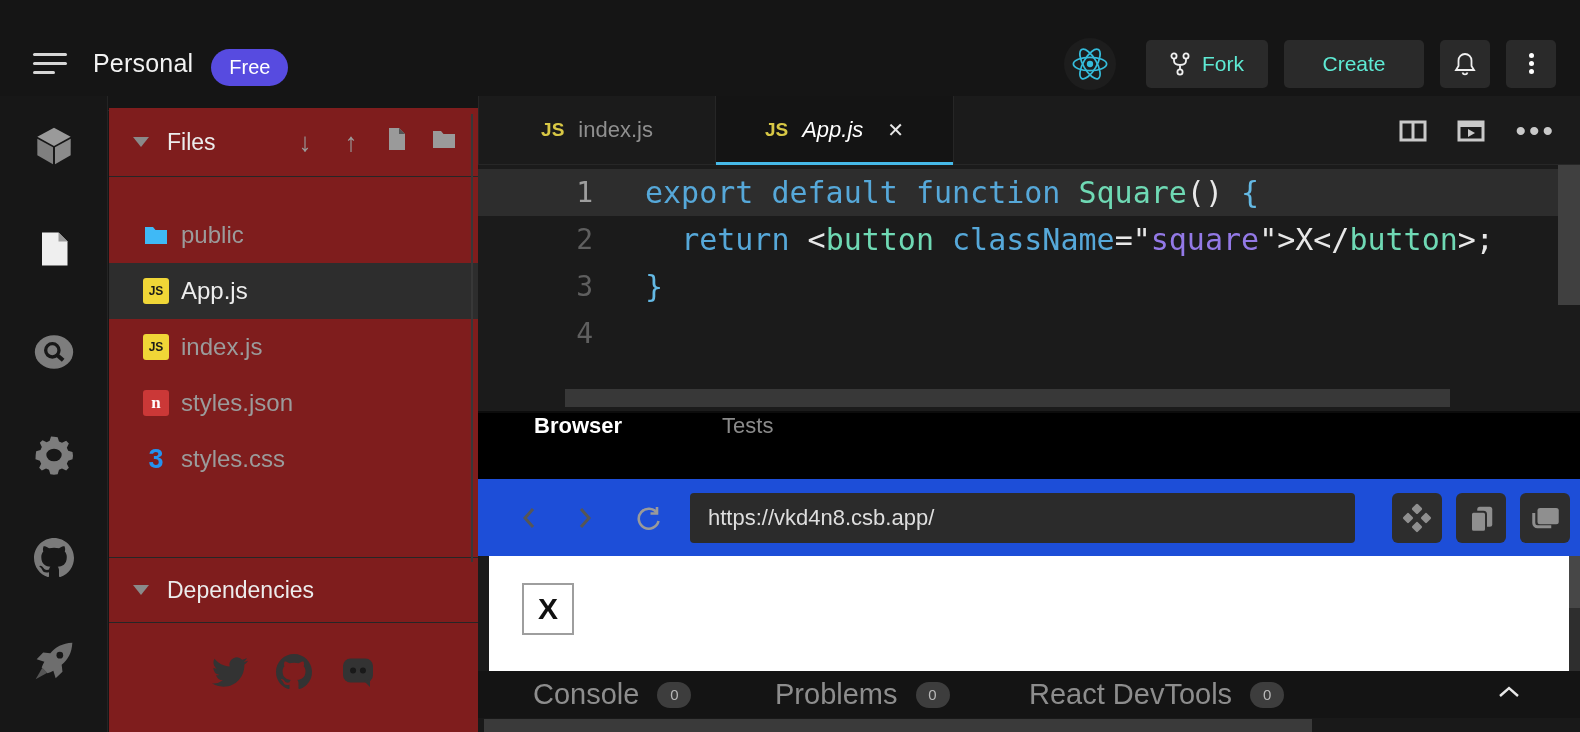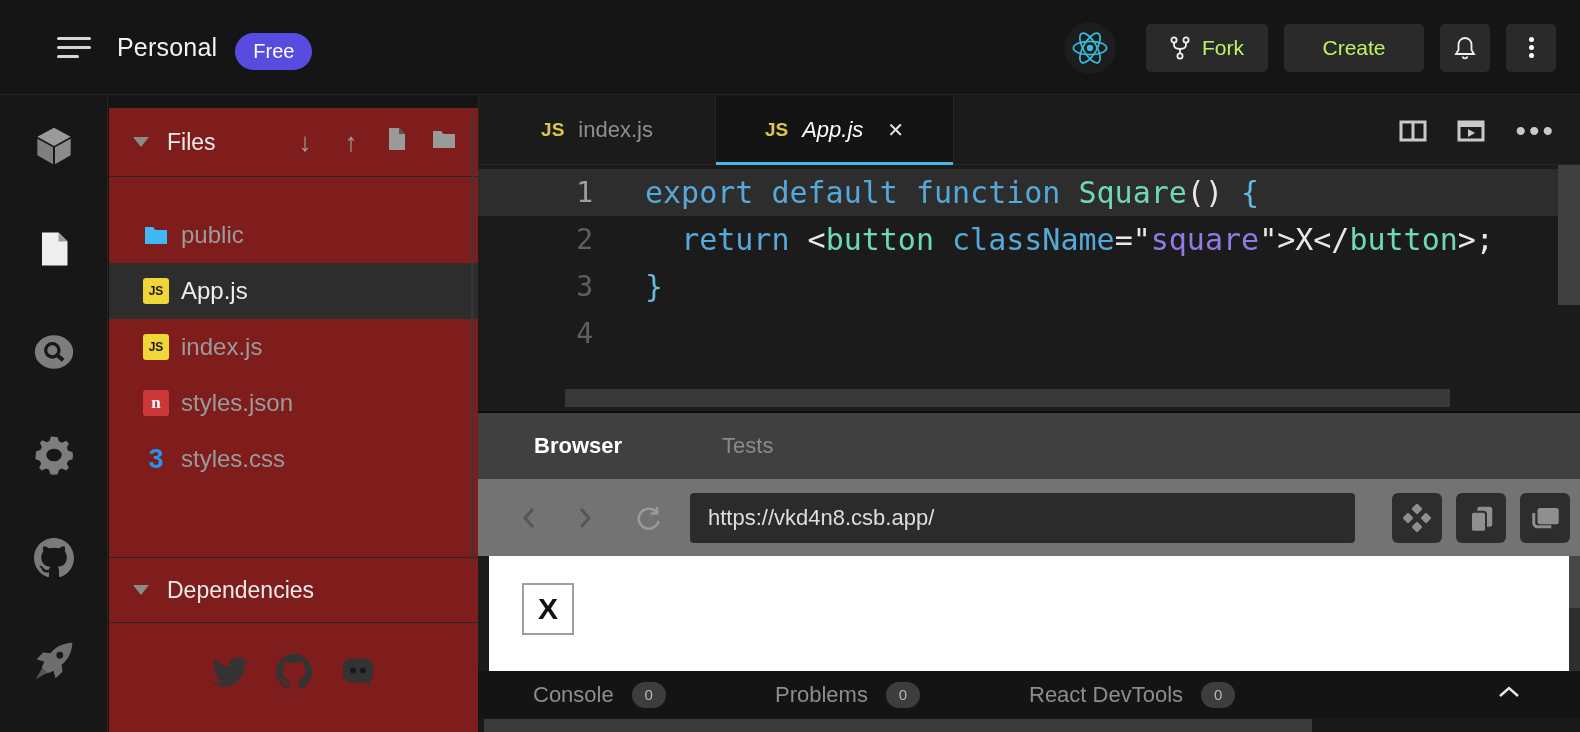--- a/index.html
+++ b/index.html
@@ -1,35 +1,35 @@
 <!DOCTYPE html>
 <html><head>
 <meta charset="utf-8">
 <style>
   * { margin:0; padding:0; box-sizing:border-box; }
   html,body { background:#0e0e0e; }
   body { font-family:"Liberation Sans", sans-serif; }
   #app { position:relative; width:1580px; height:732px; background:#151515; overflow:hidden; }
 
   
-  .topbar { position:absolute; left:0; top:0; width:1580px; height:95px; background:#151515;
-            border-bottom:1px solid #262626; display:flex; align-items:center;padding-left:24px; }
+  .topbar { position:absolute; left:0; top:16px; width:1580px; height:95px; background:#151515;
+            border-bottom:1px solid #262626; display:flex; align-items:center; }
   .hamburger { width:34px; margin-left:33px; cursor:pointer; }
   .hamburger div { height:3px; background:#d6d6d6; border-radius:2px; margin:6px 0; }
   .hamburger div:nth-child(3){ width:22px; }
   .workspace-name { color:#f2f2f2; font-size:25px; margin-left:26px; letter-spacing:.2px; }
   .plan-badge { margin-left:18px; background:#574be0; color:#fff; font-size:20px;
                 padding:7px 18px; border-radius:20px;margin-top:8px; }
   .topbar-right { position:absolute; right:24px; top:0; height:95px; display:flex; align-items:center; gap:16px; }
   .react-logo { width:52px; height:52px; border-radius:50%; background:#1d1d1d;
                 display:flex; align-items:center; justify-content:center; margin-right:14px; }
   .btn { height:48px; border-radius:5px; display:flex; align-items:center; justify-content:center;
          gap:12px; font-size:21px; cursor:pointer; border:none; }
   .btn-share { background:#e9f974; color:#111; width:140px; font-weight:bold; }
-  .btn-dark  { background:#2a2a2a; color:#bef264; }
+  .btn-dark  { background:#2a2a2a; color:#5eead4; }
   .btn-fork { width:122px; } .btn-create { width:140px;text-align:center; }
   .btn-icon { width:50px; }
   .kebab i { display:block; width:5px; height:5px; border-radius:50%; background:#fff; margin:3px auto; }
 
   
   .rail { position:absolute; left:0; top:96px; width:108px; height:636px; background:#171717;
           border-right:1px solid #242424; display:flex; flex-direction:column; align-items:center;
           padding-top:30px; gap:63px; }
   .rail .ricon { width:40px; height:40px; display:flex; align-items:center; justify-content:center; cursor:pointer; }
 
@@ -81,45 +81,45 @@
   .gutter { width:155px; flex:0 0 155px; text-align:right; padding-right:40px;
             color:#5f5f5f; font-size:28px; }
   .cline.active .gutter { color:#9e9e9e; }
   .ctext { font-size:30px; margin-left:12px; }
   .tok-kw { color:#56a8d9; } .tok-fn { color:#6fd9b4; } .tok-str { color:#9379e6; }
   .tok-pl { color:#e8e8e8; } .tok-br { color:#64b9e4; }
   .hscroll { position:absolute; left:87px; bottom:4px; width:885px; height:18px; background:#383838; }
   .vscroll { position:absolute; right:0; top:0; width:22px; height:140px; background:#404040; }
 
   
-  .browser-tabs { height:68px; background:#404040; border-top:2px solid #0c0c0c;
-                  display:flex; align-items:center; gap:100px; padding-left:56px; }
+  .browser-tabs { height:68px; background:#000000; border-top:2px solid #0c0c0c;
+                  display:flex; gap:100px; padding-left:56px; }
   .btab { font-size:22px; color:#8a8a8a; cursor:pointer; }
   .btab.active { color:#fff; font-weight:bold; }
 
-  .url-row { height:77px; background:#737373; display:flex; align-items:center; }
+  .url-row { height:77px; background:#1d4ed8; display:flex; align-items:center; }
   .nav-ic { cursor:pointer; display:flex; }
   .nav-back { margin-left:42px; } .nav-fwd { margin-left:38px; } .nav-refresh { margin-left:40px; }
   .url-bar { margin-left:28px; width:665px; height:50px; background:#2b2b2b; border-radius:4px;
              display:flex; align-items:center; padding-left:18px; color:#dedede; font-size:22px; }
   .url-actions { margin-left:auto; margin-right:10px; display:flex; gap:14px; }
   .sq-btn { width:50px; height:50px; background:#2d2d2d; border-radius:6px; display:flex;
             align-items:center; justify-content:center; cursor:pointer; }
 
   .preview { position:relative; height:115px; background:#1b1b1b; }
   .preview-page { position:absolute; left:11px; top:0; width:1080px; height:115px; background:#ffffff; }
   .x-button { position:absolute; left:33px; top:27px; width:52px; height:52px; background:#fff;
               border:2px solid #9e9e9e; color:#111; font-weight:bold; font-size:30px;
               display:flex; align-items:center; justify-content:center; cursor:pointer; }
   .preview-scroll { position:absolute; right:0; top:0; width:11px; height:115px; background:#2e2e2e; }
   .preview-scroll .pthumb { width:11px; height:52px; background:#474747; }
 
   .console-bar { position:relative; height:47px; background:#141414; }
   .citem { position:absolute; top:0; height:47px; display:flex; align-items:center; gap:18px; cursor:pointer; }
-  .citem .clabel { color:#8d8d8d; font-size:22px; }
+  .citem .clabel { color:#8d8d8d; font-size:29px; }
   .cbadge { min-width:34px; height:26px; border-radius:13px; background:#3d3d3d; color:#b8b8b8;
             font-size:15px; display:flex; align-items:center; justify-content:center; padding:0 6px; }
   .console-chevron { position:absolute; right:58px; top:13px; cursor:pointer; display:flex; }
 
   .bottom-strip { height:15px; background:#191919; position:relative; }
   .bottom-strip .bthumb { position:absolute; left:6px; top:1px; width:828px; height:13px; background:#3a3a3a; }
 </style>
 </head>
 <body>
 

